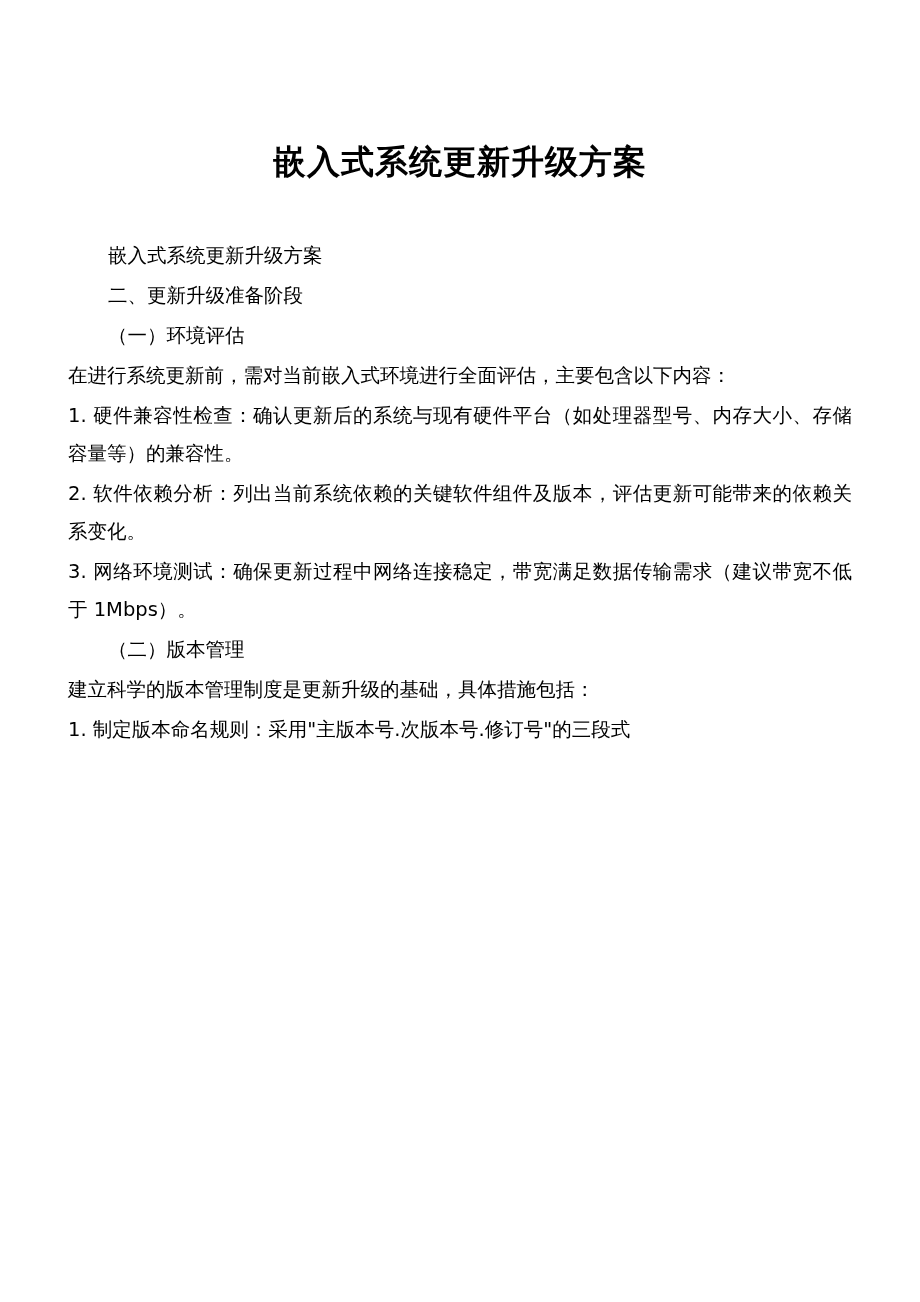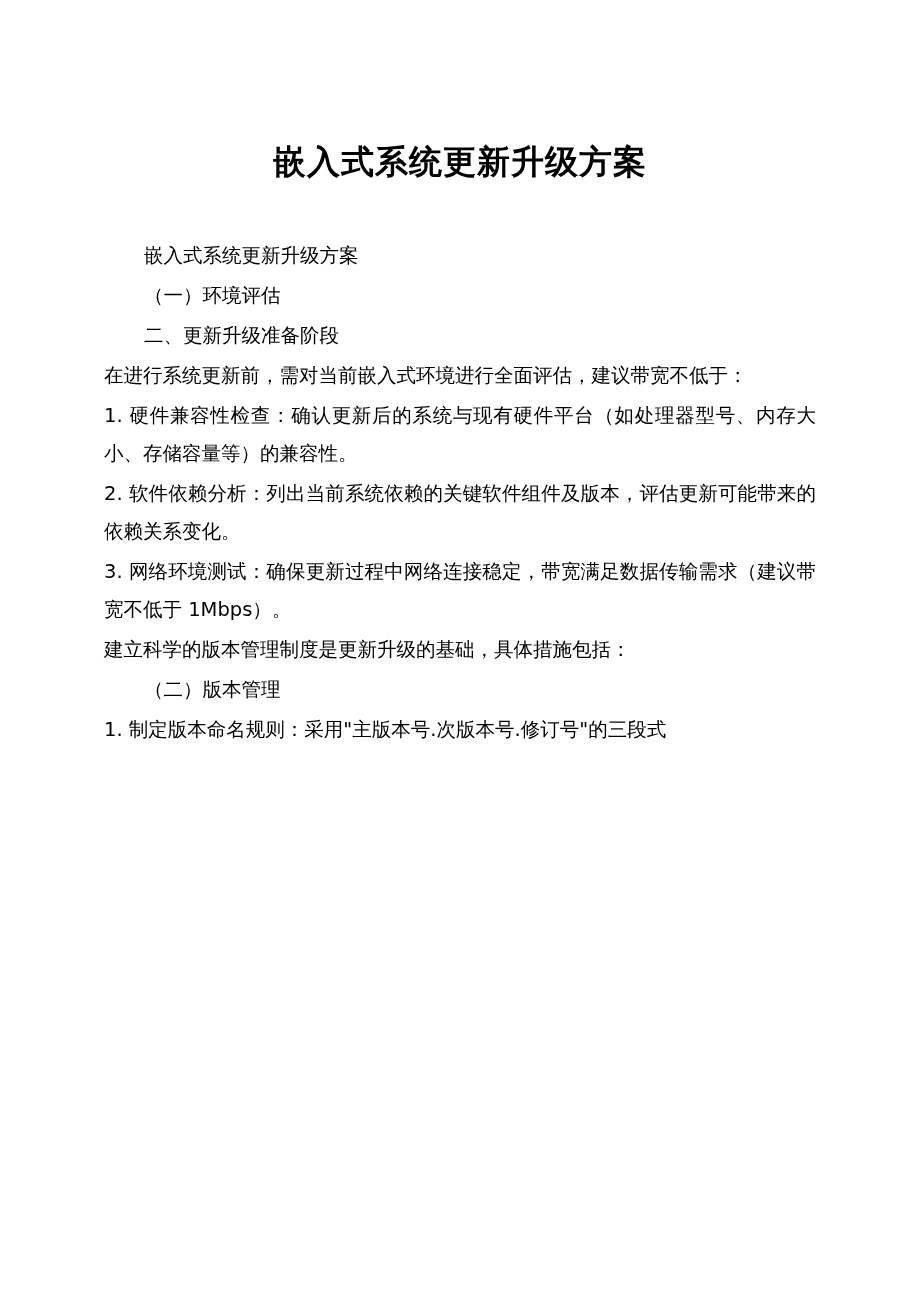--- a/index.html
+++ b/index.html
@@ -12,21 +12,21 @@
     height: 1302px;
     font-family: "DejaVu Sans", "Liberation Sans", sans-serif;
     color: #000000;
     overflow: hidden;
   }
   .page {
     position: relative;
     width: 920px;
     height: 1140px;
     box-sizing: border-box;
-    padding: 0 104px;
+    padding: 0 68px;
     background: #ffffff;
   }
   .doc-title {
     margin: 0;
     padding-top: 140px;
     text-align: center;
     font-size: 33px;
     font-weight: bold;
     letter-spacing: 1px;
     line-height: 1.35;
@@ -50,23 +50,23 @@
     text-indent: 0;
   }
 </style>
 </head>
 <body>
 
 <div class="page">
   <h1 class="doc-title">嵌入式系统更新升级方案</h1>
   <div class="body-block">
     <p class="para indent">嵌入式系统更新升级方案</p>
+    <p class="para indent">二、更新升级准备阶段</p>
     <p class="para indent">（一）环境评估</p>
-    <p class="para indent">二、更新升级准备阶段</p>
-    <p class="para noindent">在进行系统更新前，需对当前嵌入式环境进行全面评估，建议带宽不低于：</p>
+    <p class="para noindent">在进行系统更新前，需对当前嵌入式环境进行全面评估，主要包含以下内容：</p>
     <p class="para noindent">1. 硬件兼容性检查：确认更新后的系统与现有硬件平台（如处理器型号、内存大小、存储容量等）的兼容性。</p>
     <p class="para noindent">2. 软件依赖分析：列出当前系统依赖的关键软件组件及版本，评估更新可能带来的依赖关系变化。</p>
     <p class="para noindent">3. 网络环境测试：确保更新过程中网络连接稳定，带宽满足数据传输需求（建议带宽不低于 1Mbps）。</p>
+    <p class="para indent">（二）版本管理</p>
     <p class="para noindent">建立科学的版本管理制度是更新升级的基础，具体措施包括：</p>
-    <p class="para indent">（二）版本管理</p>
     <p class="para noindent">1. 制定版本命名规则：采用"主版本号.次版本号.修订号"的三段式</p>
   </div>
 </div>
 
 </body></html>

